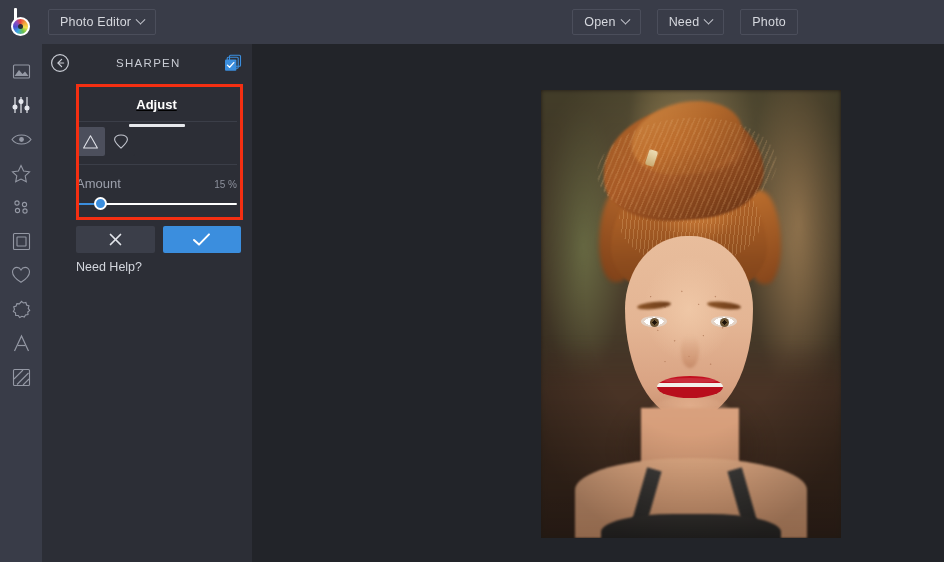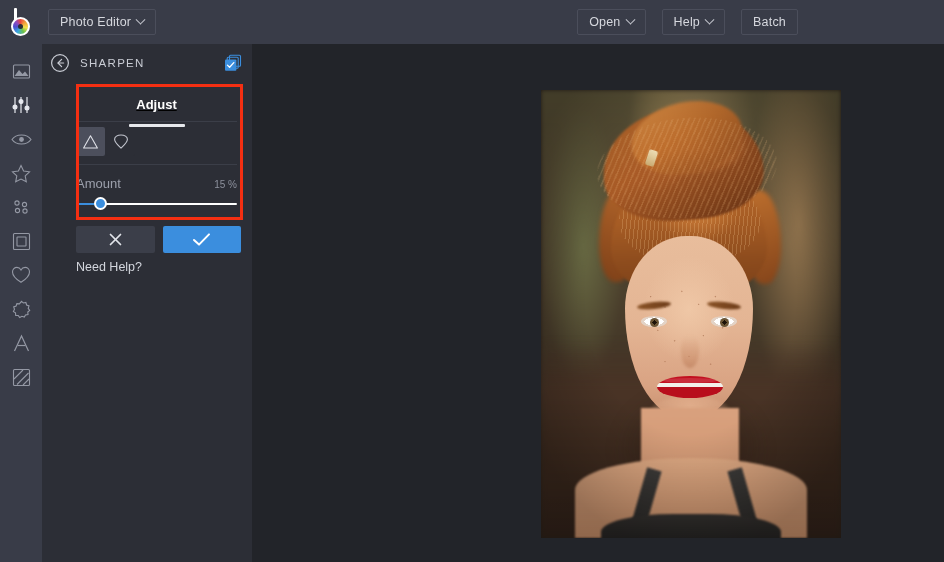--- a/index.html
+++ b/index.html
@@ -70,21 +70,21 @@
     cursor: pointer;
   }
   .rail-item svg { display: block; }
 
   
   #panel {
     position: absolute; left: 42px; top: 44px; width: 210px; height: 518px;
     background: #2c2e36;
   }
   #panel-head {
-    height: 38px; display: flex; align-items: center; padding: 0 10px 0 8px;
+    height: 38px; display: flex; align-items: center; padding: 0 10px 0 8px; gap: 36px;
   }
   #back-btn { width: 20px; height: 20px; cursor: pointer; flex: none; }
   #panel-title {
     margin-left: 10px; color: #c9ccd4; font-size: 11.5px;
     letter-spacing: 1.3px; font-weight: 400; flex: 1;
   }
   #compare-icon { width: 18px; height: 18px; cursor: pointer; }
 
   
   #annot {
@@ -364,25 +364,25 @@
       <span>Photo Editor</span>
       <span class="caret"></span>
     </div>
 
     <div id="topbar-right">
       <div class="tb-btn">
         <span>Open</span>
         <span class="caret"></span>
       </div>
       <div class="tb-btn">
-        <span>Help</span>
+        <span>Need</span>
         <span class="caret"></span>
       </div>
       <div class="tb-btn">
-        <span>Batch</span>
+        <span>Photo</span>
       </div>
     </div>
   </div>
 
   <div id="rail">
 
     <div class="rail-item">
       <svg width="19" height="19" viewBox="0 0 19 19" fill="none" stroke="#9498a4" stroke-width="1.1">
         <rect x="1.5" y="3" width="16" height="13" rx="1"></rect>
         <path d="M2.5 14 L7 8 L10.5 12 L13 9.5 L16.5 14 Z" fill="#9498a4" stroke="none"></path>

